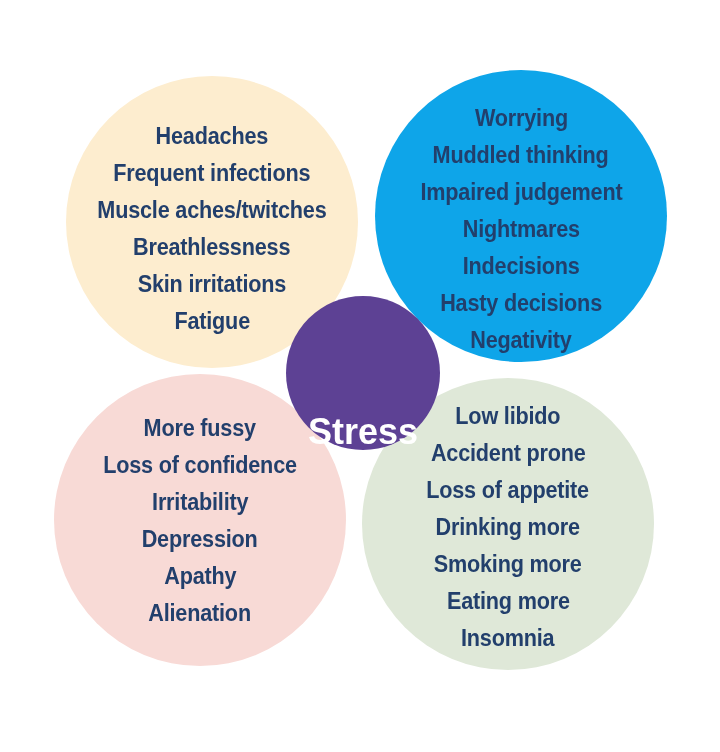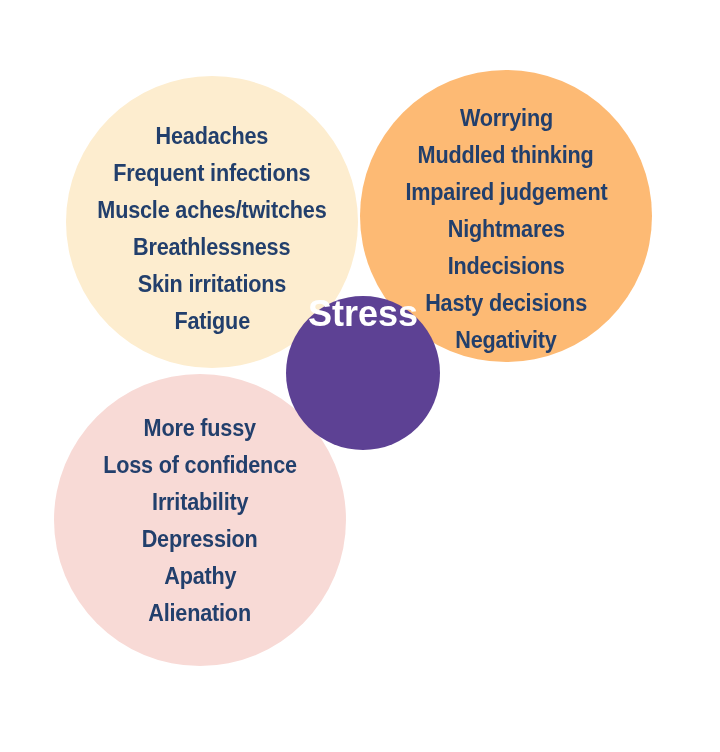--- a/index.html
+++ b/index.html
@@ -34,25 +34,25 @@
     left: 66px;
     top: 76px;
     width: 292px;
     height: 292px;
     background: #fdedcf;
     padding-top: 42px;
     z-index: 2;
   }
   
   #circle-mental {
-    left: 360px;
+    left: 375px;
     top: 70px;
     width: 292px;
     height: 292px;
-    background: #fdba74;
+    background: #0ea5e9;
     padding-top: 30px;
     z-index: 1;
   }
   
   #circle-emotional {
     left: 54px;
     top: 374px;
     width: 292px;
     height: 292px;
     background: #f8dad6;
@@ -83,21 +83,21 @@
   #circle-center {
     position: absolute;
     left: 286px;
     top: 296px;
     width: 154px;
     height: 154px;
     border-radius: 50%;
     background: #5d4194;
     z-index: 10;
     display: flex;
-    align-items: flex-start;
+    align-items: flex-end;
     justify-content: center;
   }
   #center-label {
     color: #ffffff;
     font-size: 36px;
     font-weight: bold;
     letter-spacing: 0px;
     line-height: 1;
     text-align: center;
   }
@@ -128,18 +128,27 @@
 
   <div class="circle" id="circle-emotional">
     <div class="symptom">More fussy</div>
     <div class="symptom">Loss of confidence</div>
     <div class="symptom">Irritability</div>
     <div class="symptom">Depression</div>
     <div class="symptom">Apathy</div>
     <div class="symptom">Alienation</div>
   </div>
 
+  <div class="circle" id="circle-behavioural">
+    <div class="symptom">Low libido</div>
+    <div class="symptom">Accident prone</div>
+    <div class="symptom">Loss of appetite</div>
+    <div class="symptom">Drinking more</div>
+    <div class="symptom">Smoking more</div>
+    <div class="symptom">Eating more</div>
+    <div class="symptom">Insomnia</div>
+  </div>
 
   <div id="circle-center">
     <span id="center-label">Stress</span>
   </div>
 
 </div>
 
 </body></html>

